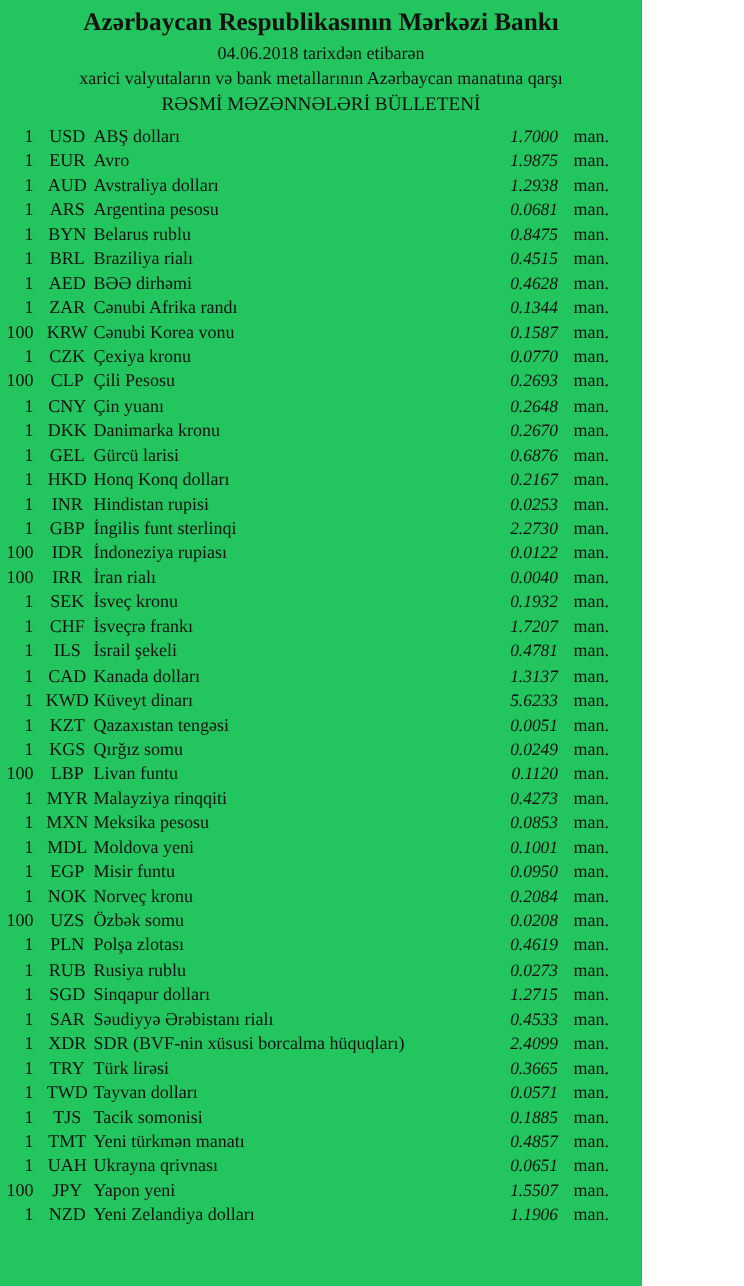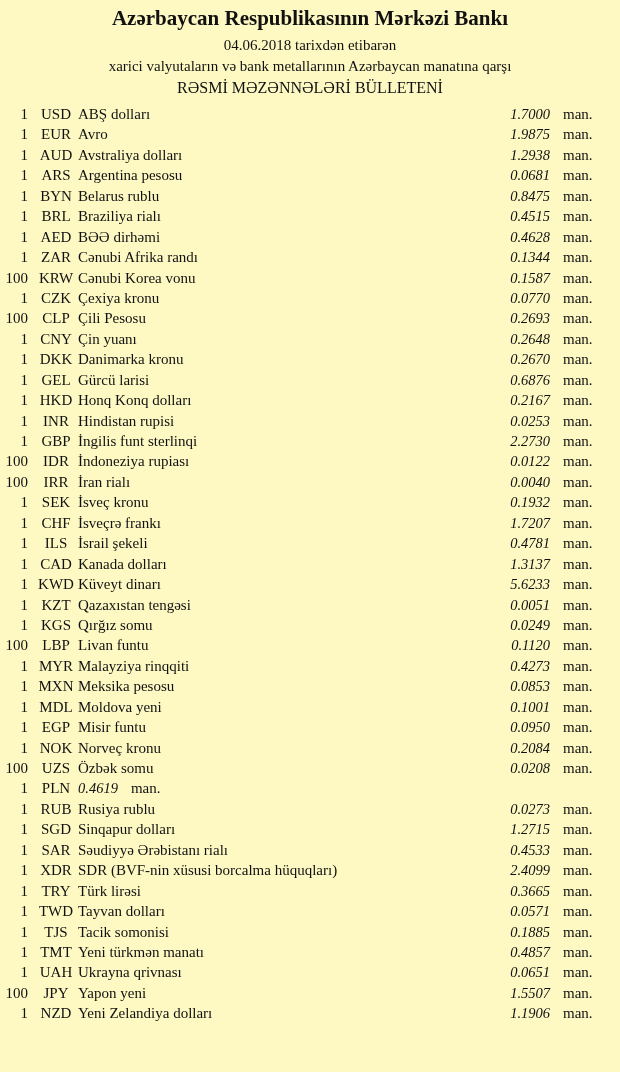--- a/index.html
+++ b/index.html
@@ -2,23 +2,23 @@
 <html><head>
 <meta charset="utf-8">
 <style>
   html, body {
     margin: 0;
     padding: 0;
     background: #ffffff;
   }
   .doc {
     position: relative;
-    width: 620px;
+    width: 535px;
     height: 1072px;
-    background: #fef9c3;
+    background: #22c55e;
     color: #111111;
     font-family: "Liberation Serif", "DejaVu Serif", serif;
     overflow: hidden;
     box-sizing: border-box;
   }
   .doc-header {
     text-align: center;
   }
   .bank-title {
     margin: 0;
@@ -371,20 +371,21 @@
     <span class="qty">100</span>
     <span class="code">UZS</span>
     <span class="name">Özbək somu</span>
     <span class="rate">0.0208</span>
     <span class="unit">man.</span>
   </div>
 
   <div class="row">
     <span class="qty">1</span>
     <span class="code">PLN</span>
+    <span class="name">Polşa zlotası</span>
     <span class="rate">0.4619</span>
     <span class="unit">man.</span>
   </div>
 
   <div class="row">
     <span class="qty">1</span>
     <span class="code">RUB</span>
     <span class="name">Rusiya rublu</span>
     <span class="rate">0.0273</span>
     <span class="unit">man.</span>

